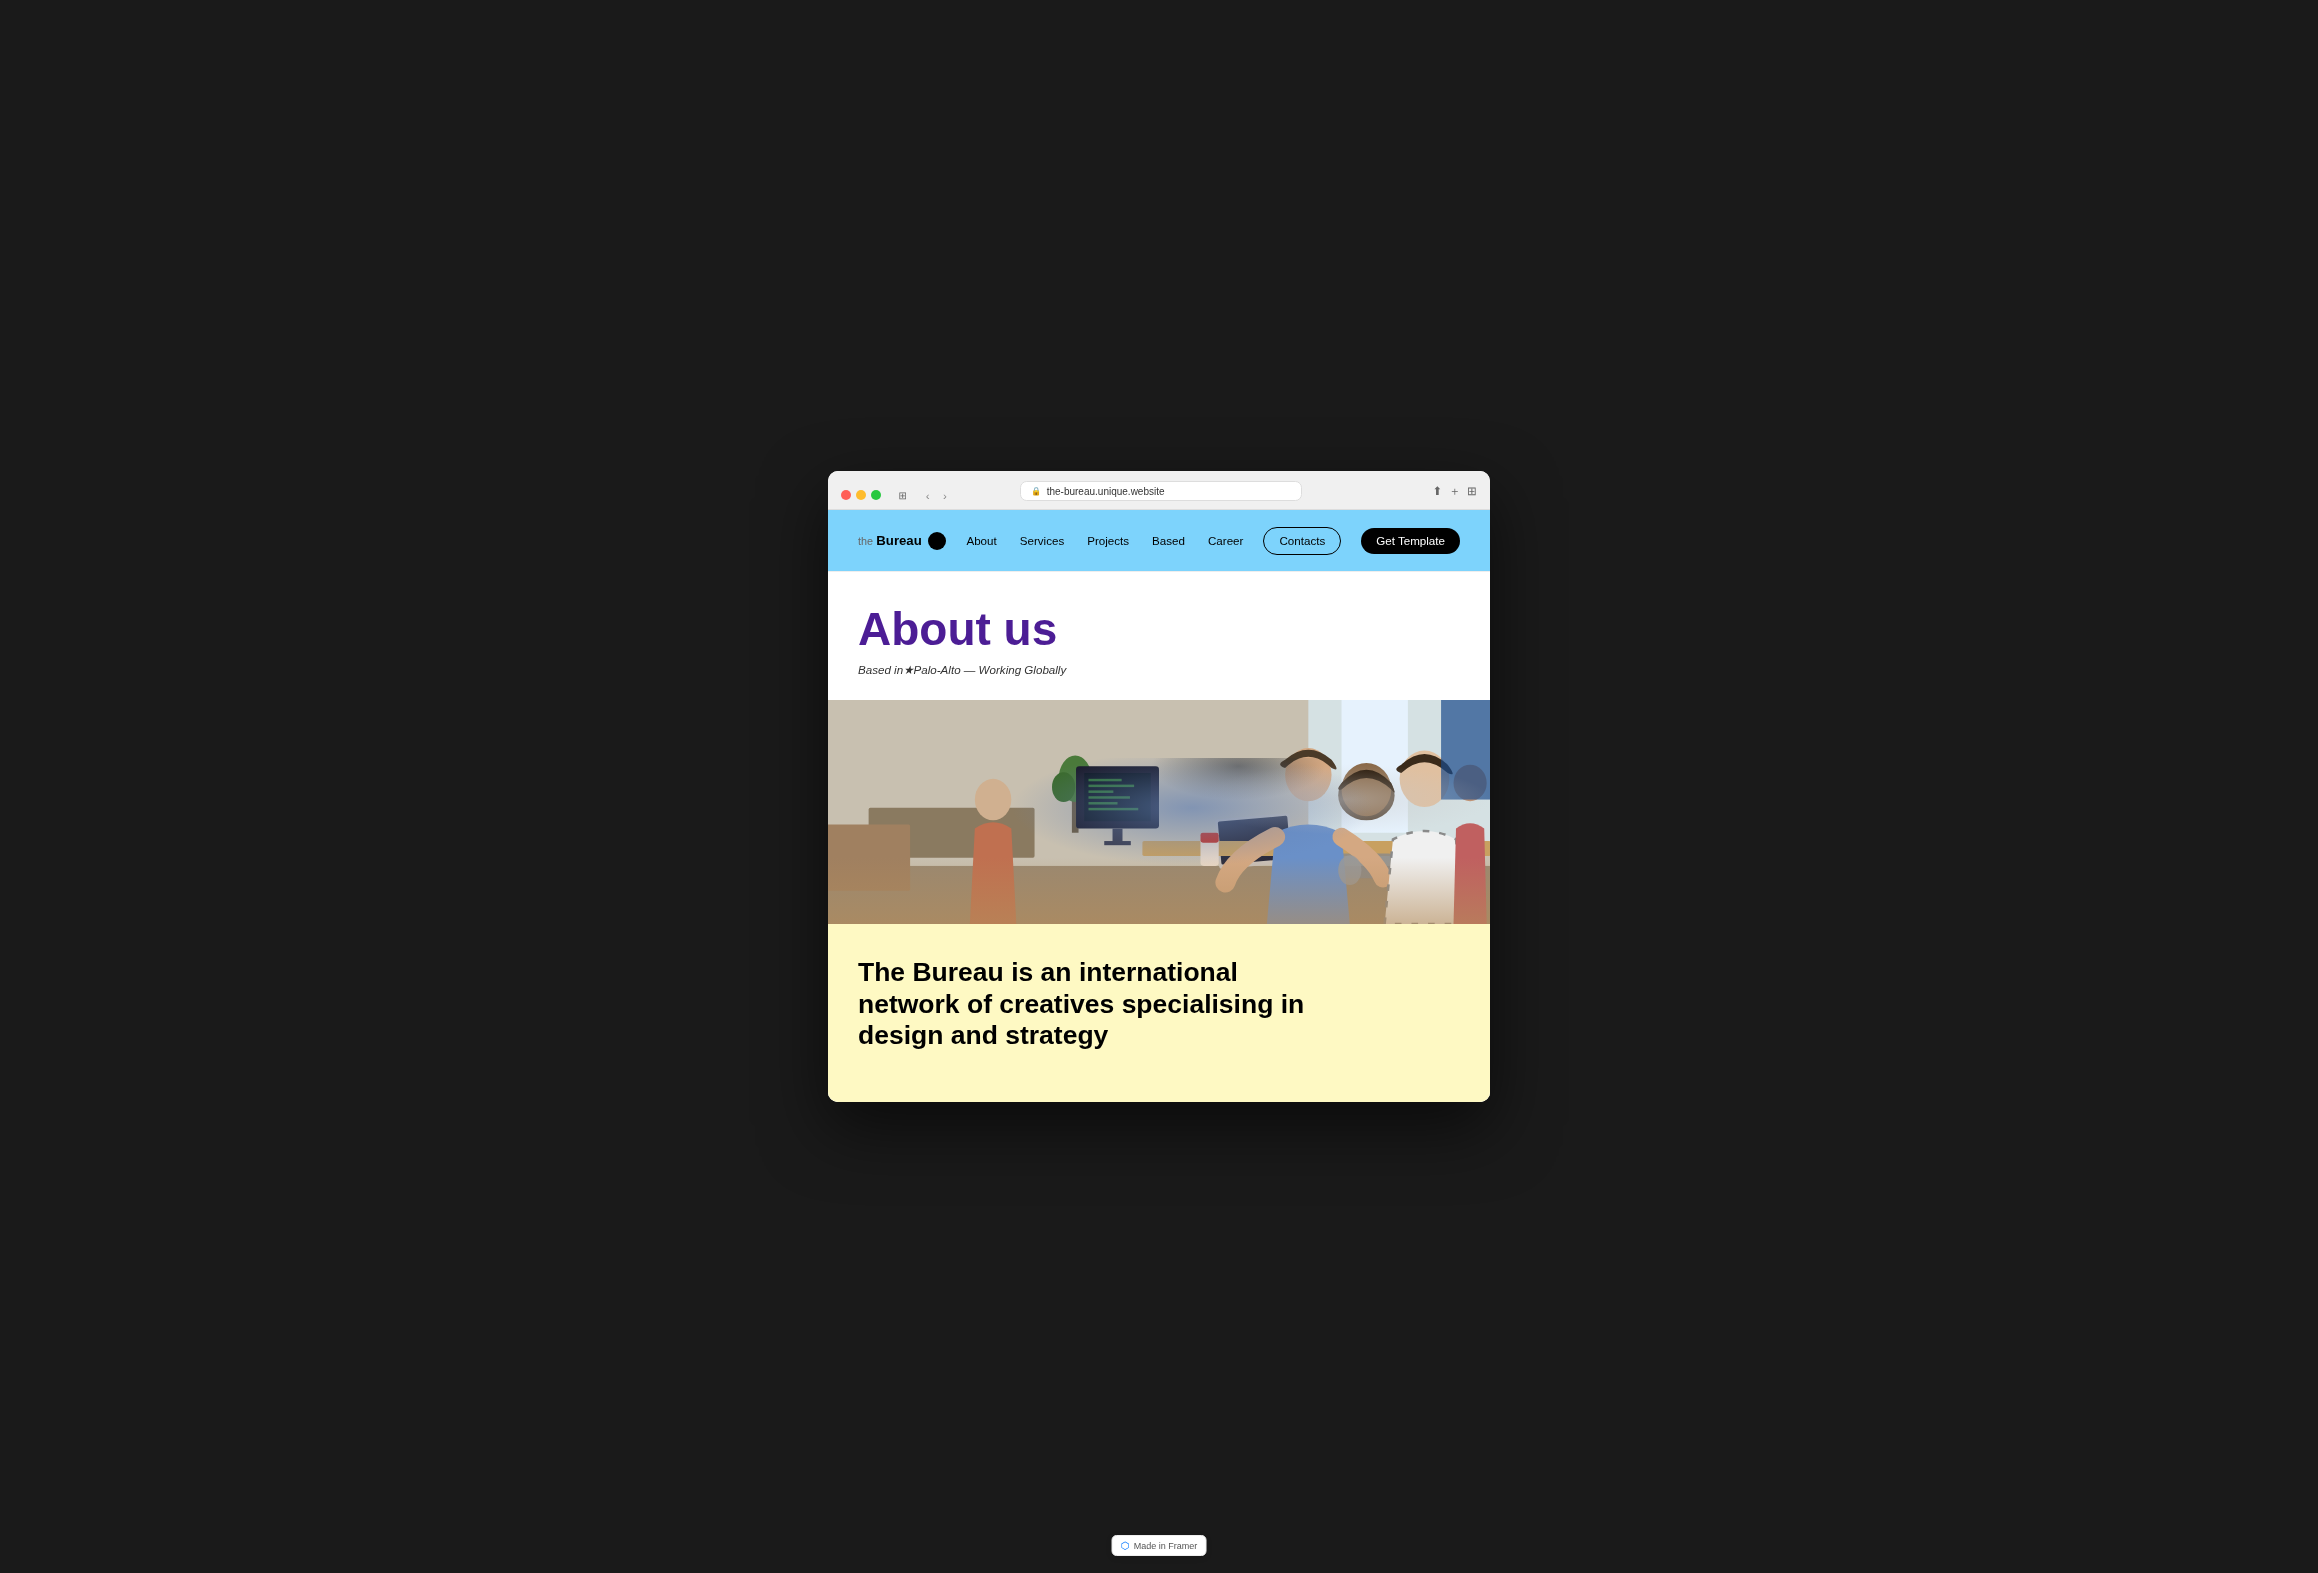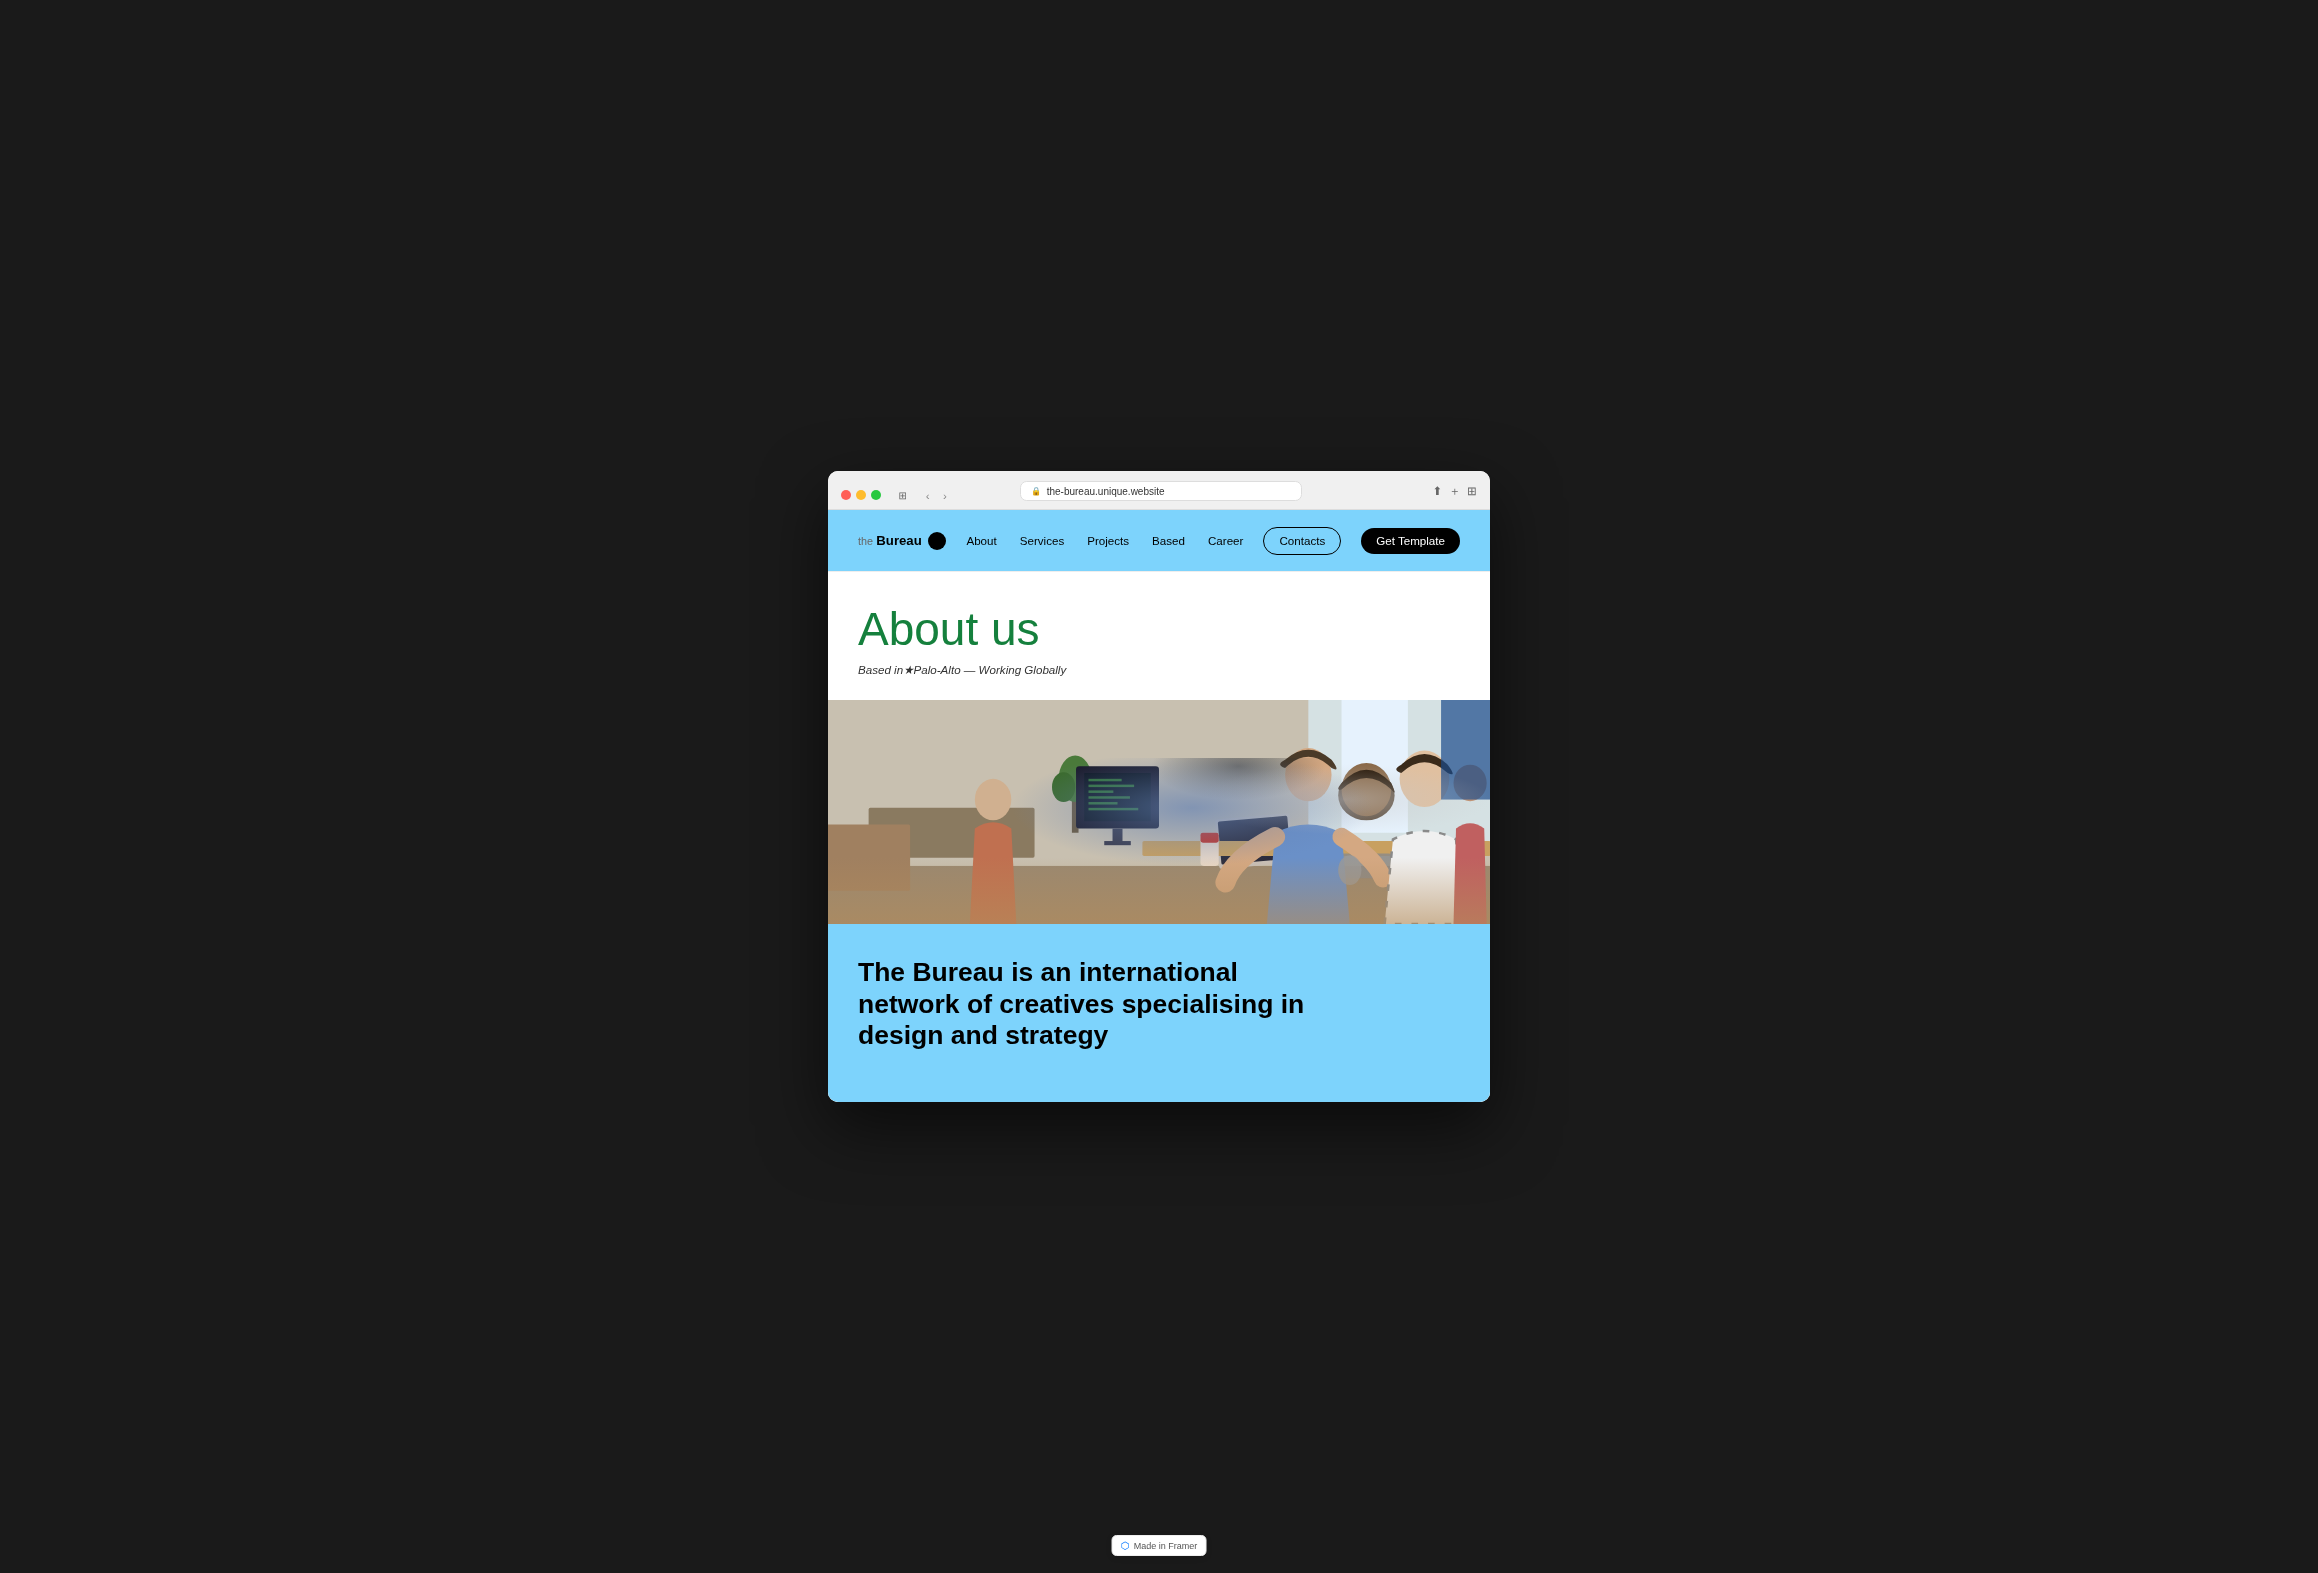--- a/index.html
+++ b/index.html
@@ -214,22 +214,22 @@
     }
 
     
     .hero-section {
       padding: 33px 30px 0;
       background: #fff;
     }
 
     .hero-title {
       font-size: 46px;
-      font-weight: 400;
-      color: #15803d;
+      font-weight: 700;
+      color: #4c1d95;
       line-height: 1.05;
       margin-bottom: 9px;
     }
 
     .hero-subtitle {
       font-size: 11.6px;
       color: #333;
       font-style: italic;
       display: flex;
       align-items: center;
@@ -289,21 +289,21 @@
         radial-gradient(ellipse at 78% 25%, rgba(200,200,200,0.5) 0%, transparent 20%),
         
         radial-gradient(ellipse at 62% 5%, rgba(50,50,50,0.6) 0%, transparent 15%),
         
         linear-gradient(to top, rgba(180,140,90,0.6) 0%, transparent 40%);
     }
 
     
     .content-section {
       padding: 33px 30px 33px;
-      background: #7dd3fc;
+      background: #fef9c3;
     }
 
     .content-headline {
       font-size: 26.5px;
       font-weight: 800;
       color: #000;
       line-height: 1.2;
       max-width: 480px;
       margin-bottom: 16.6px;
     }

